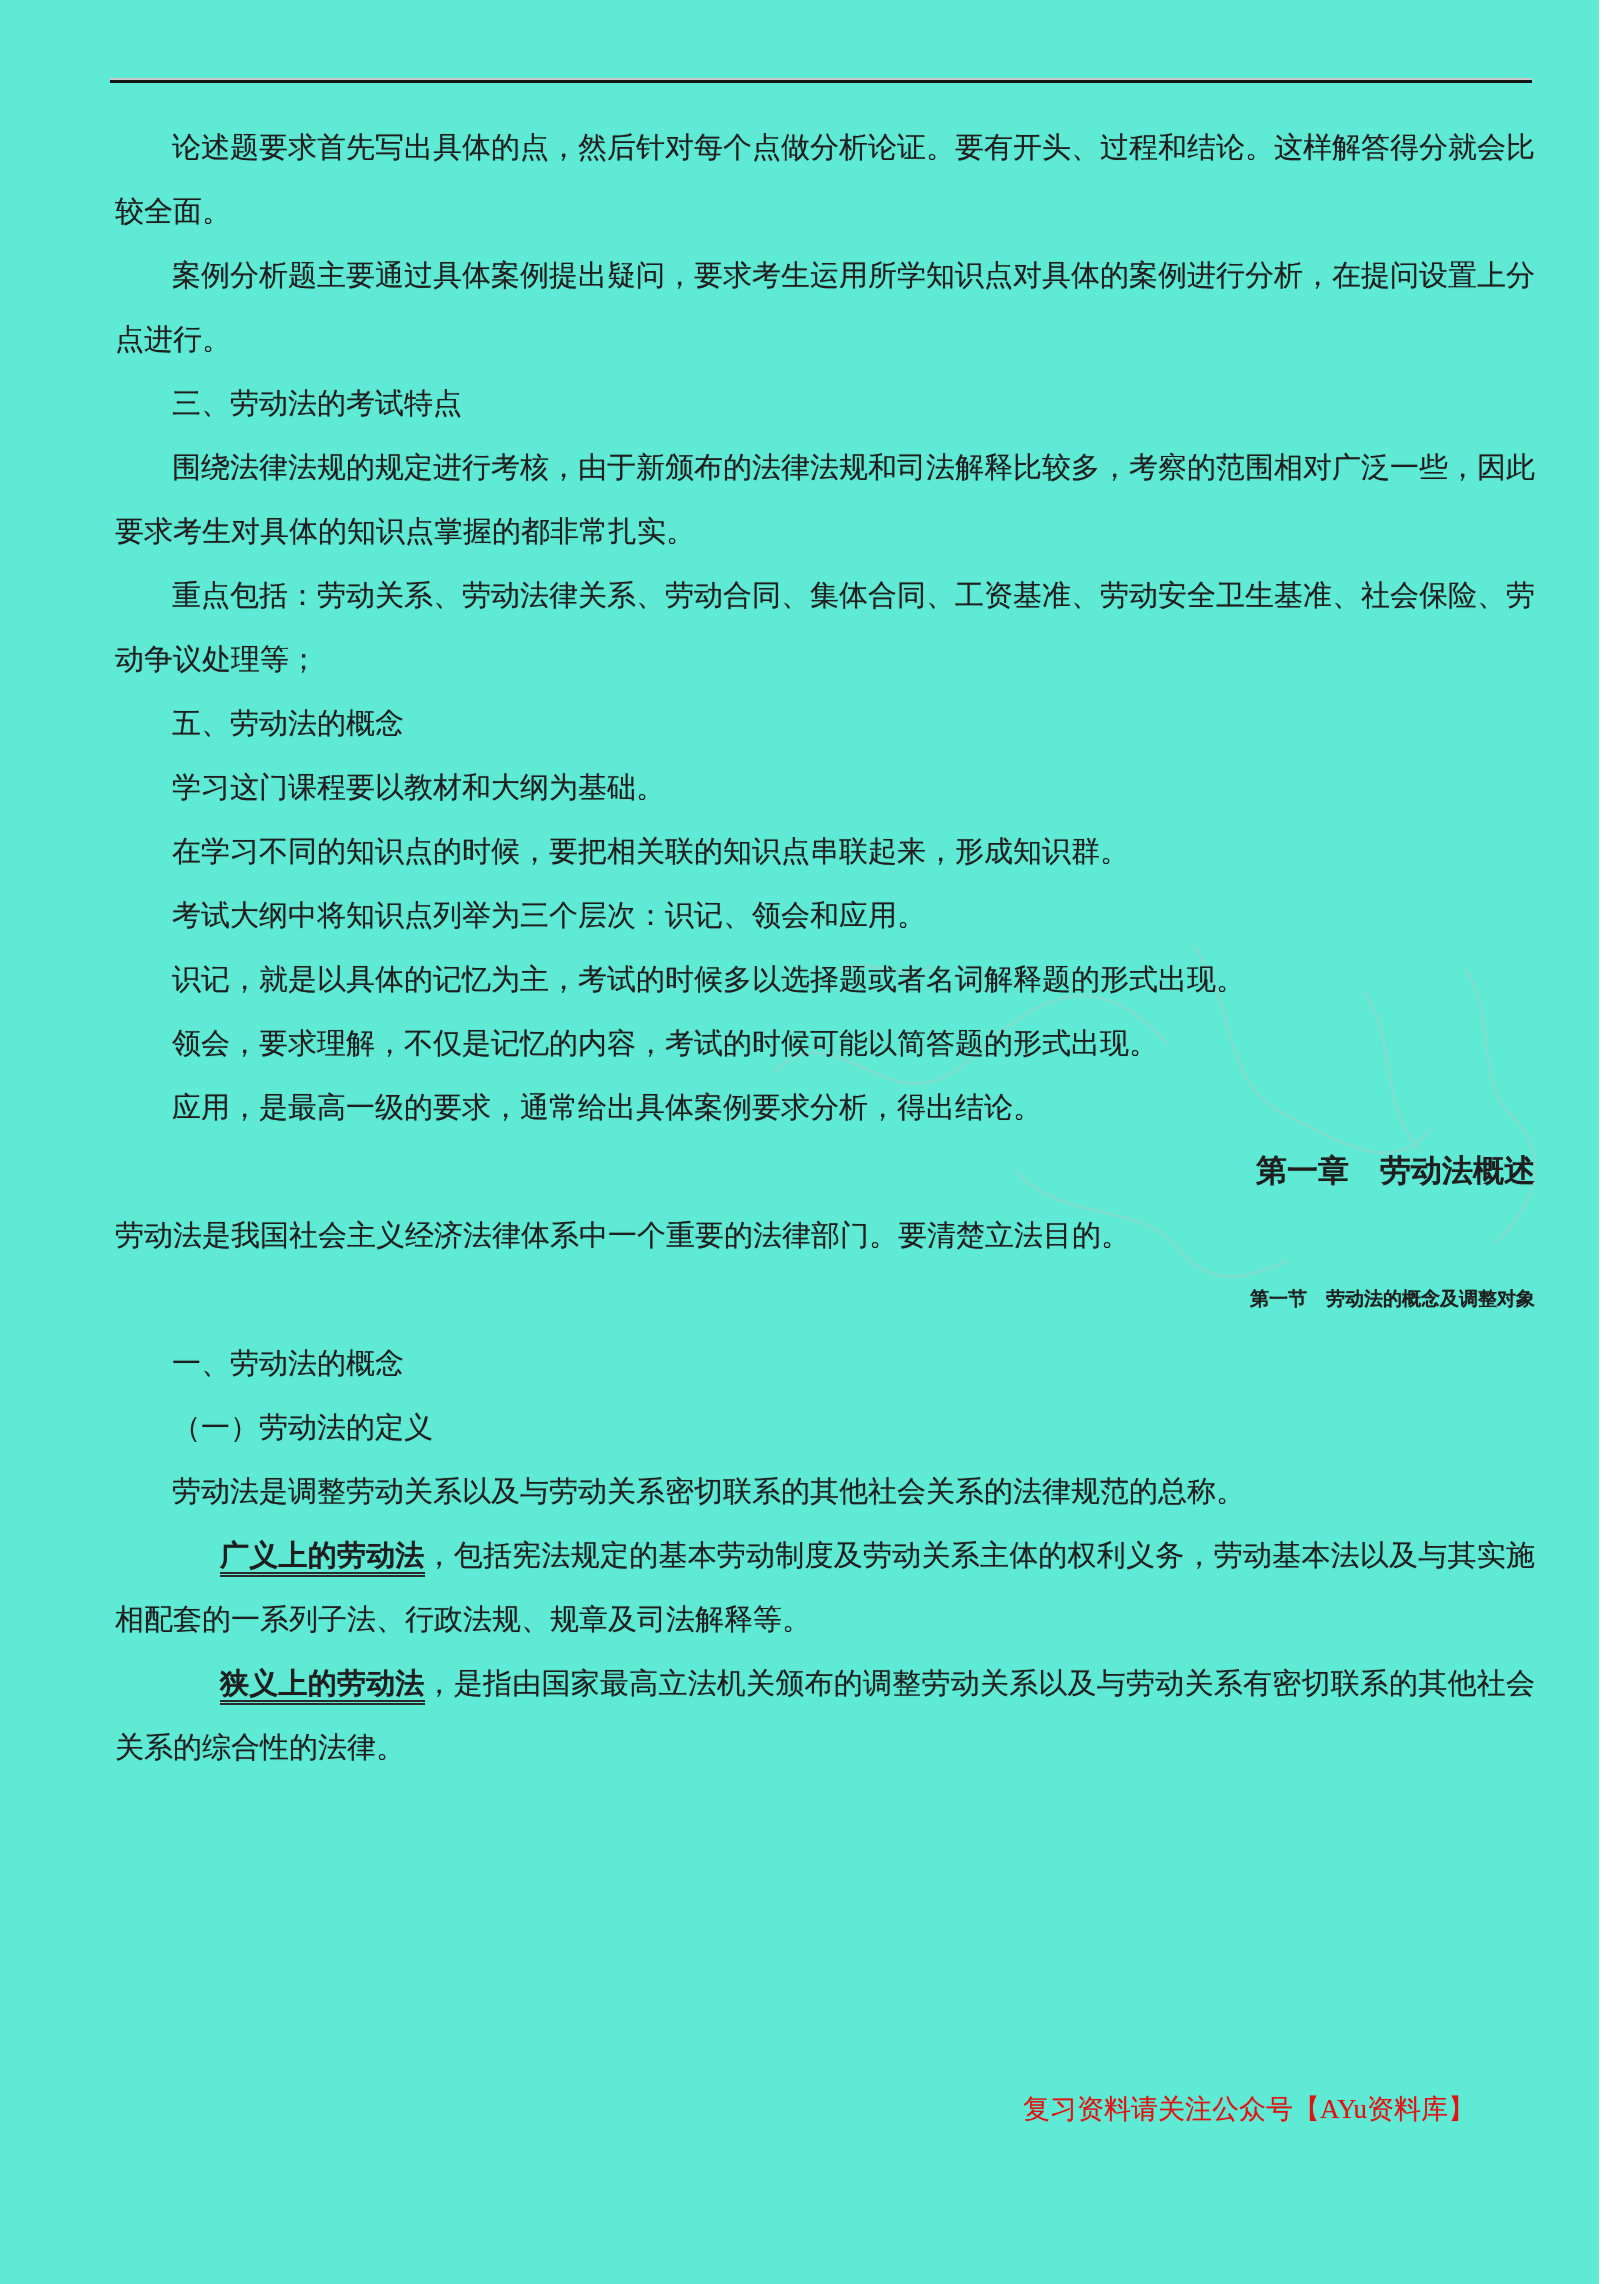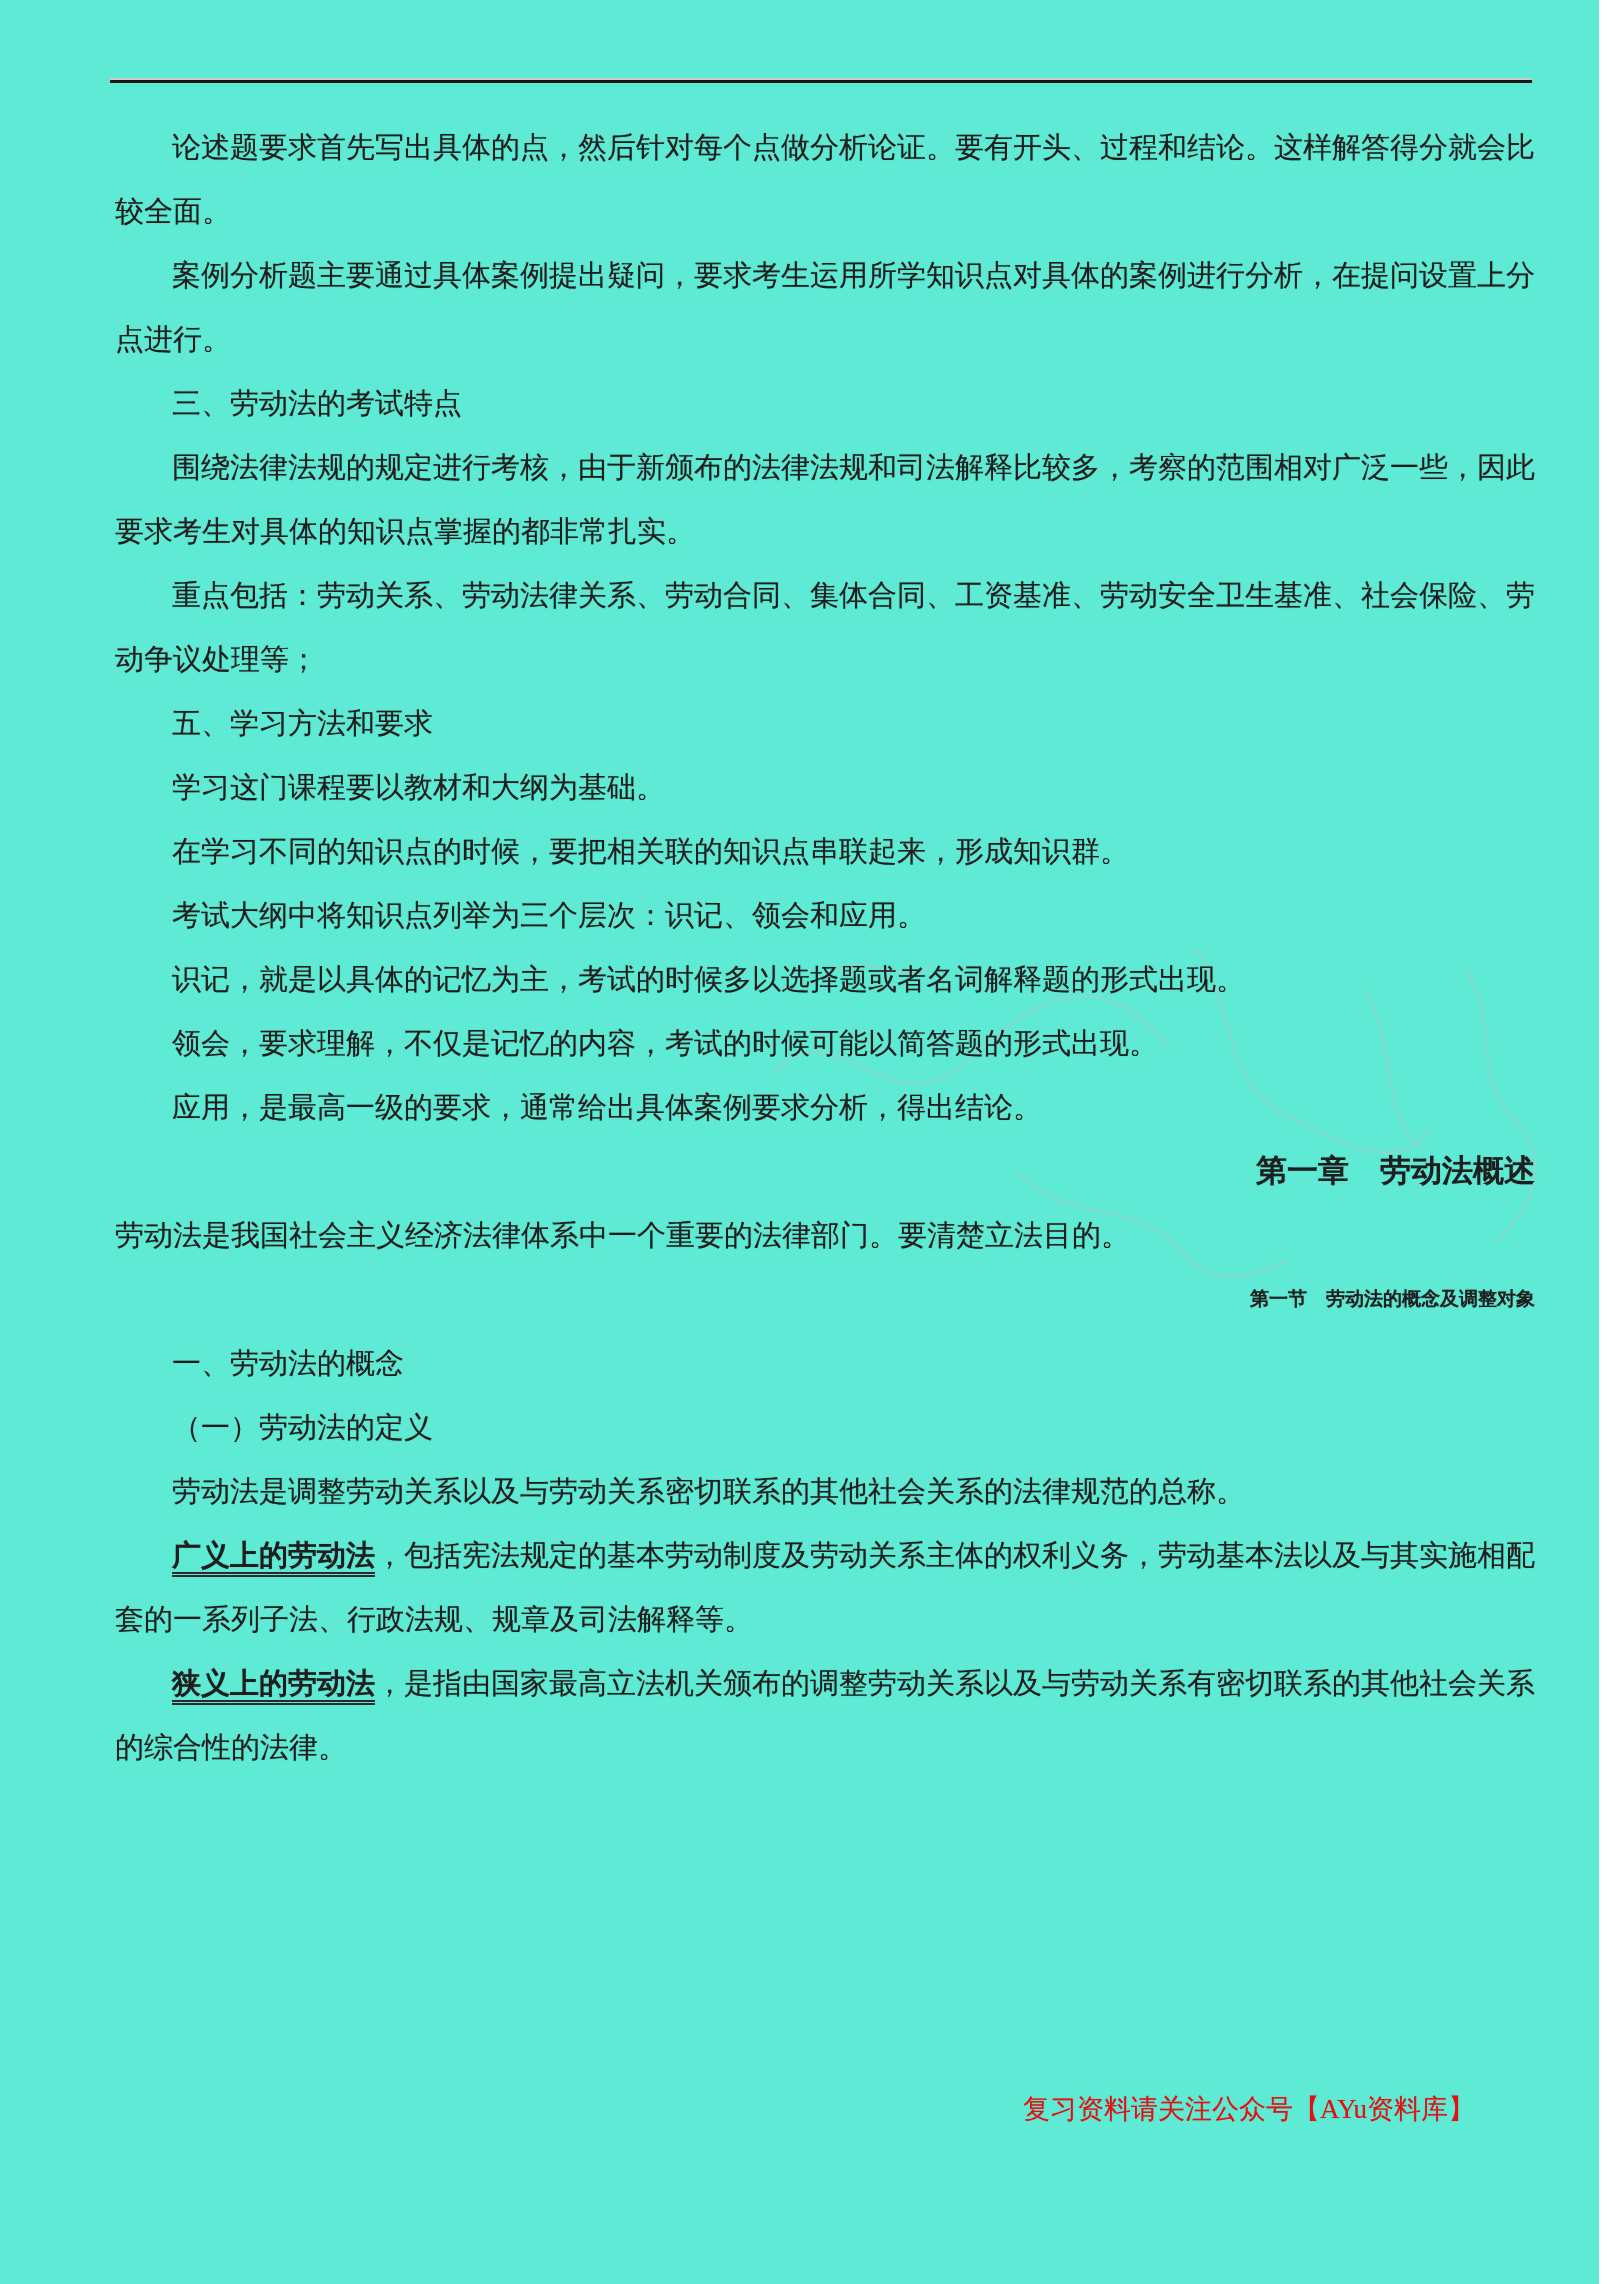--- a/index.html
+++ b/index.html
@@ -34,20 +34,21 @@
   .content p { margin: 0; padding: 0; }
   .indent { text-indent: 57px; }
   .gap { margin-top: 64px; }
   .center { text-align: right; text-indent: 0; }
   .chapter-title { font-weight: bold; font-size: 31px; }
   .section-title { font-weight: bold; font-size: 19px; }
   .lead {
     font-weight: bold;
     border-bottom: 5.4px double #2a2a2a;
     padding-bottom: 0.8px;
+    margin-left: 48px;
   }
   .footer-notice {
     position: absolute;
     top: 2093px;
     right: 124px;
     font-size: 27px;
     line-height: 33px;
     color: #e11212;
     text-shadow: 0 0 0.8px rgba(225,18,18,0.4);
     white-space: nowrap;
@@ -87,21 +88,21 @@
     <p class="indent">案例分析题主要通过具体案例提出疑问，要求考生运用所学知识点对具体的案例进行分析，在提问设置上分点进行。</p>
 
     <p class="indent gap">三、劳动法的考试特点</p>
 
     <p class="indent">围绕法律法规的规定进行考核，由于新颁布的法律法规和司法解释比较多，考察的范围相对广泛一些，因此要求考生对具体的知识点掌握的都非常扎实。</p>
 
 
     <p class="indent">重点包括：劳动关系、劳动法律关系、劳动合同、集体合同、工资基准、劳动安全卫生基准、社会保险、劳动争议处理等；</p>
 
 
-    <p class="indent gap">五、学习方法和要求</p>
+    <p class="indent gap">五、劳动法的概念</p>
 
     <p class="indent">学习这门课程要以教材和大纲为基础。</p>
 
     <p class="indent">在学习不同的知识点的时候，要把相关联的知识点串联起来，形成知识群。</p>
 
     <p class="indent">考试大纲中将知识点列举为三个层次：识记、领会和应用。</p>
 
     <p class="indent">识记，就是以具体的记忆为主，考试的时候多以选择题或者名词解释题的形式出现。</p>
 
     <p class="indent">领会，要求理解，不仅是记忆的内容，考试的时候可能以简答题的形式出现。</p>

